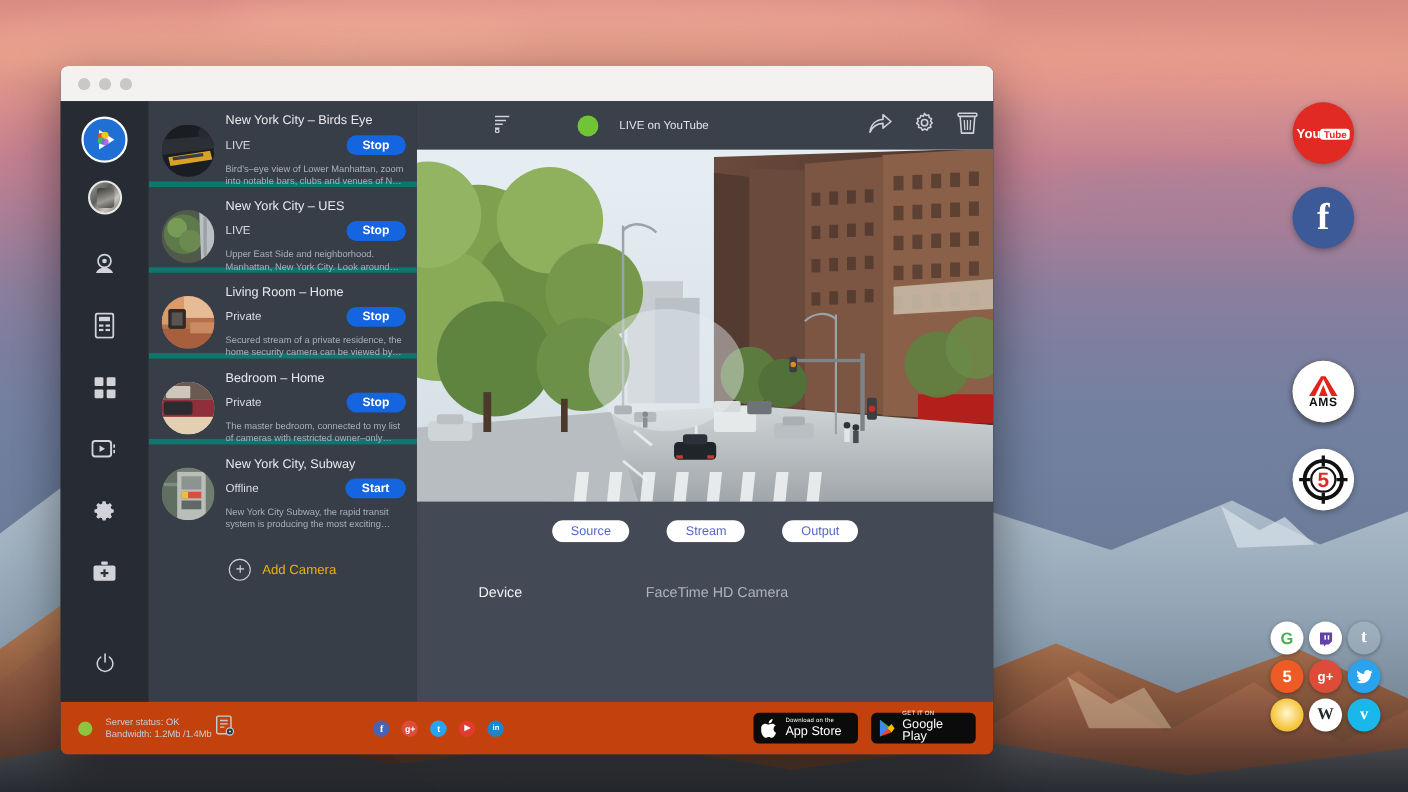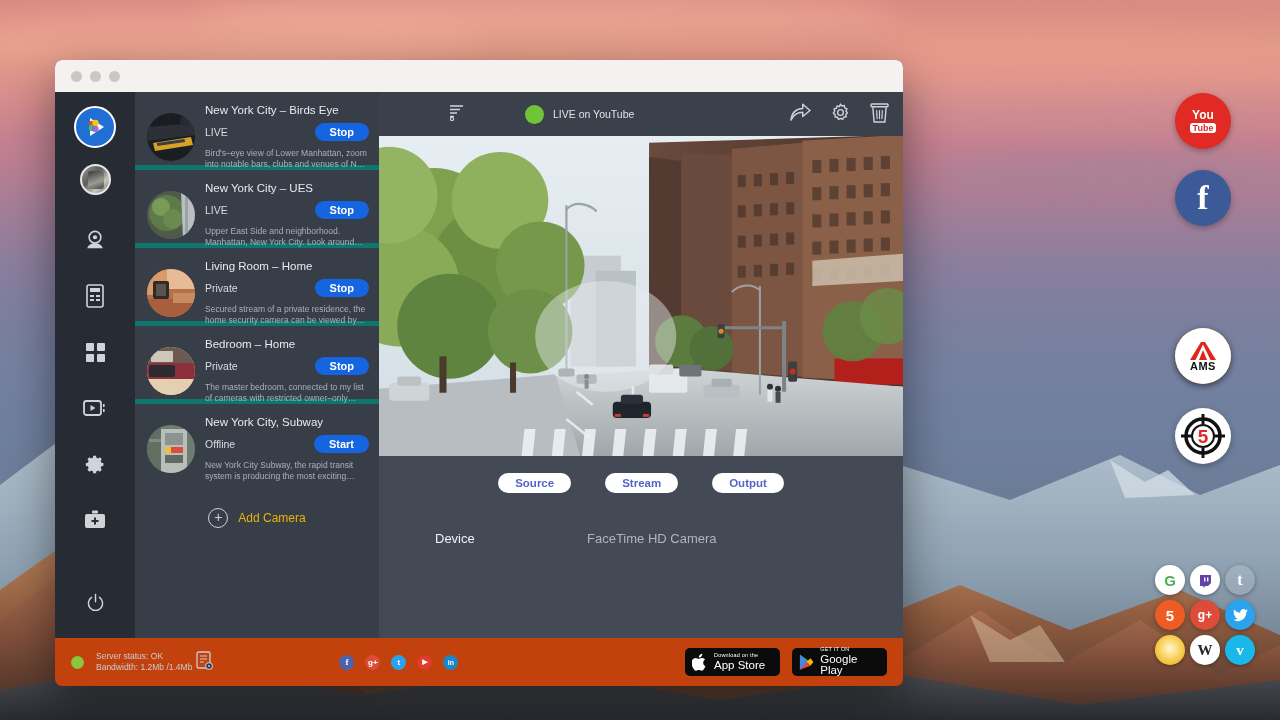--- a/index.html
+++ b/index.html
@@ -173,21 +173,21 @@
   #main { flex: 1; display: flex; flex-direction: column; min-width: 0; background:#434a56; }
 
   #toolbar {
     height: 44px; flex: 0 0 44px;
     background: #3a414b;
     display: flex; align-items: center;
     padding: 0 14px;
   }
   #toolbar .sort-ic { margin-left: 56px; cursor: pointer; }
   #live-wrap {
-    display: flex; align-items: center; gap: 9px;
+    display: flex; align-items: center; gap: 19px;
     margin-left: 48px;
     padding-left: 12px;
   }
   #live-dot { width: 19px; height: 19px; border-radius: 50%; background: #71c436; }
   #live-label { color: #dfe2e7; font-size: 10.5px; }
   #toolbar-right { margin-left: auto; display: flex; align-items: center; gap: 19px; }
   #toolbar-right .ti { cursor: pointer; opacity: .9; }
 
   #video-stage {
     height: 320px; flex: 0 0 320px;
@@ -196,21 +196,21 @@
   }
   #video-stage .vsvg { position:absolute; inset:0; width:100%; height:100%; }
 
   #tabs {
     display: flex; justify-content: center; gap: 34px;
     padding-top: 17px;
     background: #434a56;
   }
   .tab-pill {
     background: #ffffff; color: #5566c9;
-    font-size: 11.5px; font-weight: bold;
+    font-size: 11.5px; font-weight: normal;
     border-radius: 11px; padding: 4px 17px;
     cursor: pointer; border: none;
     font-family: "Liberation Sans", sans-serif;
   }
 
   #details {
     flex: 1; background: #434a56;
     padding: 38px 0 0 56px;
   }
   .detail-row { display: flex; margin-bottom: 23px; }
@@ -303,21 +303,21 @@
 
     <path d="M900 370 L980 320 L1060 375 L1140 330 L1220 385 L1280 355 L1280 430 L900 430 Z" fill="url(#rock1)"></path>
 
     <path d="M0 400 L180 370 L360 405 L540 380 L720 410 L900 385 L1080 415 L1280 390 L1280 430 L0 430 Z" fill="url(#dark1)" opacity="0.8"></path>
 
     <path d="M180 125 L215 150 L235 138 L262 172 L200 175 Z" fill="#dce6ee" opacity=".8"></path>
     <path d="M1110 170 L1145 192 L1168 180 L1195 205 L1125 208 Z" fill="#d7e2ea" opacity=".7"></path>
     <path d="M970 325 L1010 350 L1040 335 L1065 372 L990 372 Z" fill="#e0c9a8" opacity=".45"></path>
   </svg>
 
-  <div class="dock-icon" style="left:1175px; top:93px; width:56px; height:56px; background:#e02a23; flex-direction:column;">
+  <div class="dock-icon" style="left:1175px; top:93px; width:56px; height:56px; background:#e02a23; ">
     <span style="color:#fff;font-size:12px;font-weight:bold;line-height:11px;">You</span>
     <span style="background:#fff;color:#e02a23;font-size:9px;font-weight:bold;border-radius:3px;padding:0 3px;margin-top:2px;">Tube</span>
   </div>
   <div class="dock-icon" style="left:1175px; top:170px; width:56px; height:56px; background:#3d5a98;">
     <span style="color:#fff;font-size:34px;font-weight:bold;font-family:'Liberation Serif',serif;line-height:1;">f</span>
   </div>
 
   <div class="dock-icon" style="left:1175px; top:328px; width:56px; height:56px; background:#f08a11;">
     <svg width="40" height="40" viewBox="0 0 40 40">
       <path d="M6 34 L18 6 L21 18 L33 5 L22 34 L18 23 Z" fill="#ffffff"></path>

